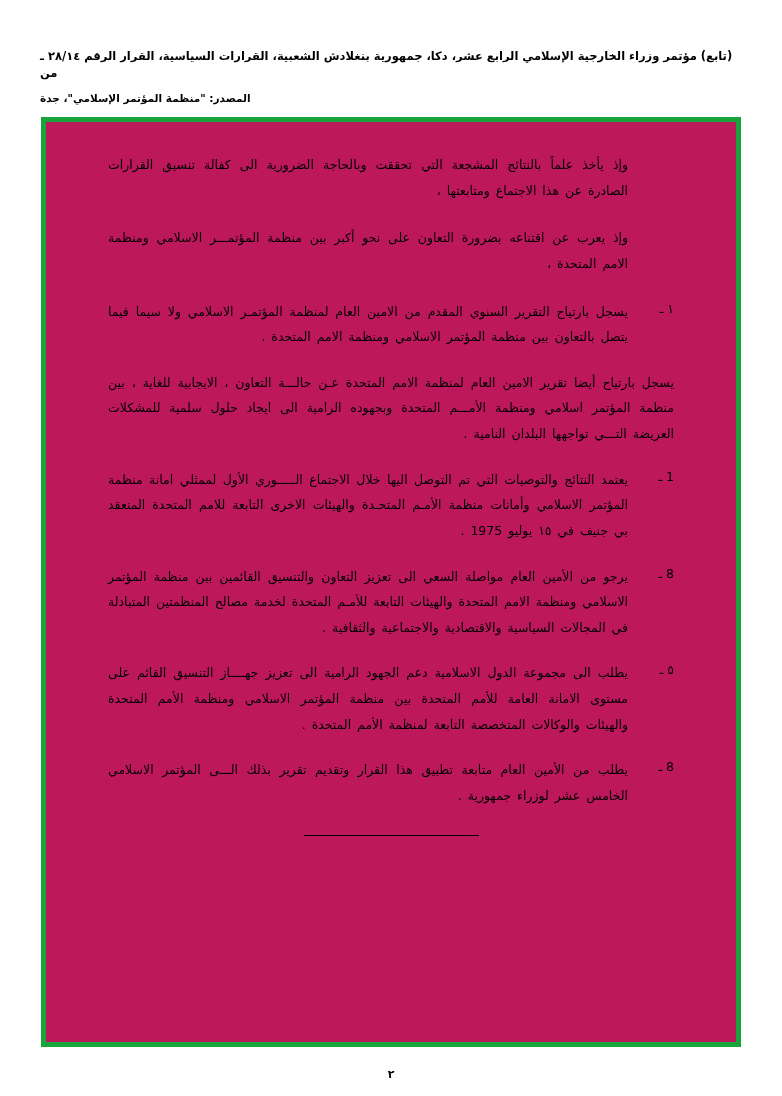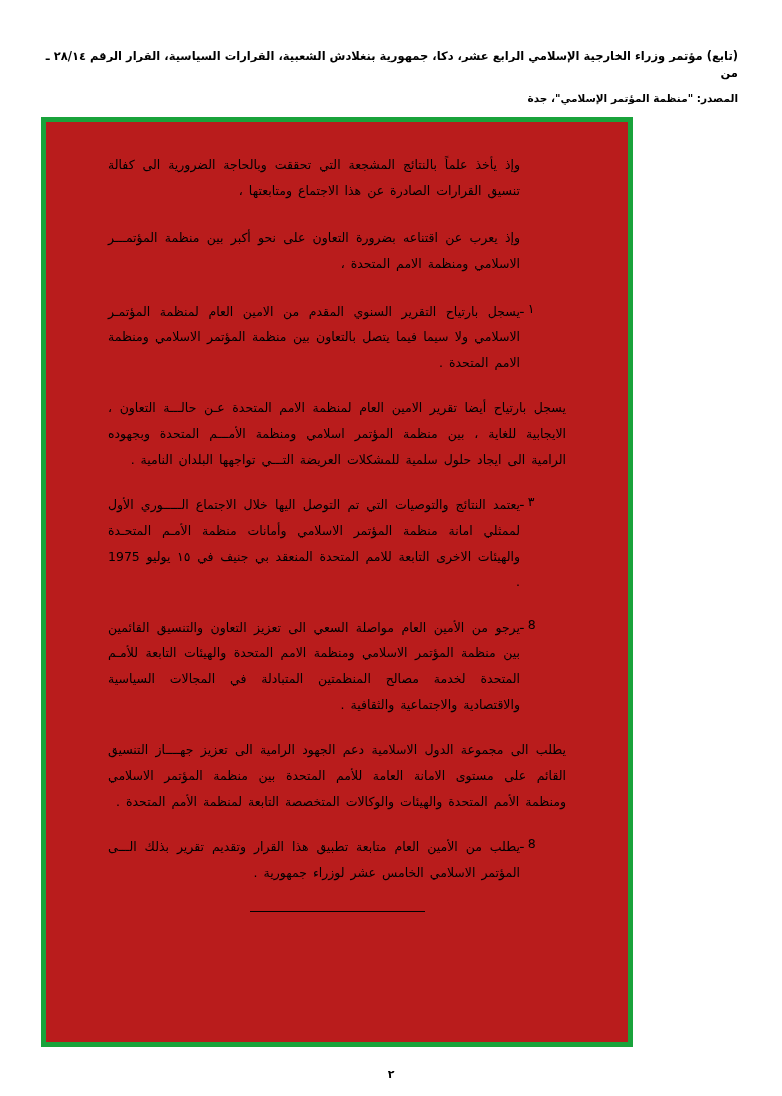--- a/index.html
+++ b/index.html
@@ -18,65 +18,65 @@
     position: relative;
     width: 782px;
     height: 1096px;
     box-sizing: border-box;
   }
   .header {
     position: absolute;
     top: 48px;
     left: 40px;
     right: 44px;
-    text-align: right;
+    text-align: left;
   }
   .header-line1 {
     font-size: 11.5px;
     font-weight: bold;
     letter-spacing: 0px;
     line-height: 1.5;
     color: #000;
     direction: rtl;
   }
   .header-line2 {
     font-size: 10.5px;
     font-weight: bold;
     margin-top: 9px;
     color: #000;
     direction: rtl;
   }
   .frame {
     position: absolute;
     top: 117px;
     left: 41px;
-    width: 592px;
+    width: 700px;
     height: 930px;
     border: 5px solid #19a33b;
     box-sizing: border-box;
-    background: #b91c1c;
+    background: #be185d;
   }
   .body-inner {
     position: absolute;
     top: 30px;
     right: 62px;
     left: 62px;
     direction: rtl;
   }
   .para {
     display: flex;
     flex-direction: row;
     margin-bottom: 20px;
     direction: rtl;
   }
   .num {
     width: 46px;
     flex: 0 0 46px;
     font-size: 12.5px;
-    text-align: left;
+    text-align: right;
     padding-top: 2px;
     direction: rtl;
     white-space: nowrap;
   }
   .txt {
     flex: 1 1 auto;
     font-size: 12.5px;
     line-height: 2.05;
     text-align: justify;
     text-justify: inter-word;
@@ -134,30 +134,31 @@
       <div class="para">
         <div class="num">١ ـ</div>
         <div class="txt">يسجل بارتياح التقرير السنوي المقدم من الامين العام لمنظمة المؤتمـر الاسلامي ولا سيما فيما يتصل بالتعاون بين منظمة المؤتمر الاسلامي ومنظمة الامم المتحدة .</div>
       </div>
 
       <div class="para">
         <div class="txt">يسجل بارتياح أيضا تقرير الامين العام لمنظمة الامم المتحدة عـن حالـــة التعاون ، الايجابية للغاية ، بين منظمة المؤتمر اسلامي ومنظمة الأمـــم المتحدة وبجهوده الرامية الى ايجاد حلول سلمية للمشكلات العريضة التـــي تواجهها البلدان النامية .</div>
       </div>
 
       <div class="para">
-        <div class="num">٣ ـ</div>
+        <div class="num">1 ـ</div>
         <div class="txt">يعتمد النتائج والتوصيات التي تم التوصل اليها خلال الاجتماع الـــــوري الأول لممثلي امانة منظمة المؤتمر الاسلامي وأمانات منظمة الأمـم المتحـدة والهيئات الاخرى التابعة للامم المتحدة المنعقد بي جنيف في ١٥ يوليو 1975 .</div>
       </div>
 
       <div class="para">
         <div class="num">8 ـ</div>
         <div class="txt">يرجو من الأمين العام مواصلة السعي الى تعزيز التعاون والتنسيق القائمين بين منظمة المؤتمر الاسلامي ومنظمة الامم المتحدة والهيئات التابعة للأمـم المتحدة لخدمة مصالح المنظمتين المتبادلة في المجالات السياسية والاقتصادية والاجتماعية والثقافية .</div>
       </div>
 
       <div class="para">
+        <div class="num">٥ ـ</div>
         <div class="txt">يطلب الى مجموعة الدول الاسلامية دعم الجهود الرامية الى تعزيز جهــــاز التنسيق القائم على مستوى الامانة العامة للأمم المتحدة بين منظمة المؤتمر الاسلامي ومنظمة الأمم المتحدة والهيئات والوكالات المتخصصة التابعة لمنظمة الأمم المتحدة .</div>
       </div>
 
       <div class="para">
         <div class="num">8 ـ</div>
         <div class="txt">يطلب من الأمين العام متابعة تطبيق هذا القرار وتقديم تقرير بذلك الـــى المؤتمر الاسلامي الخامس عشر لوزراء جمهورية .</div>
       </div>
 
       <div class="rule"></div>
 

